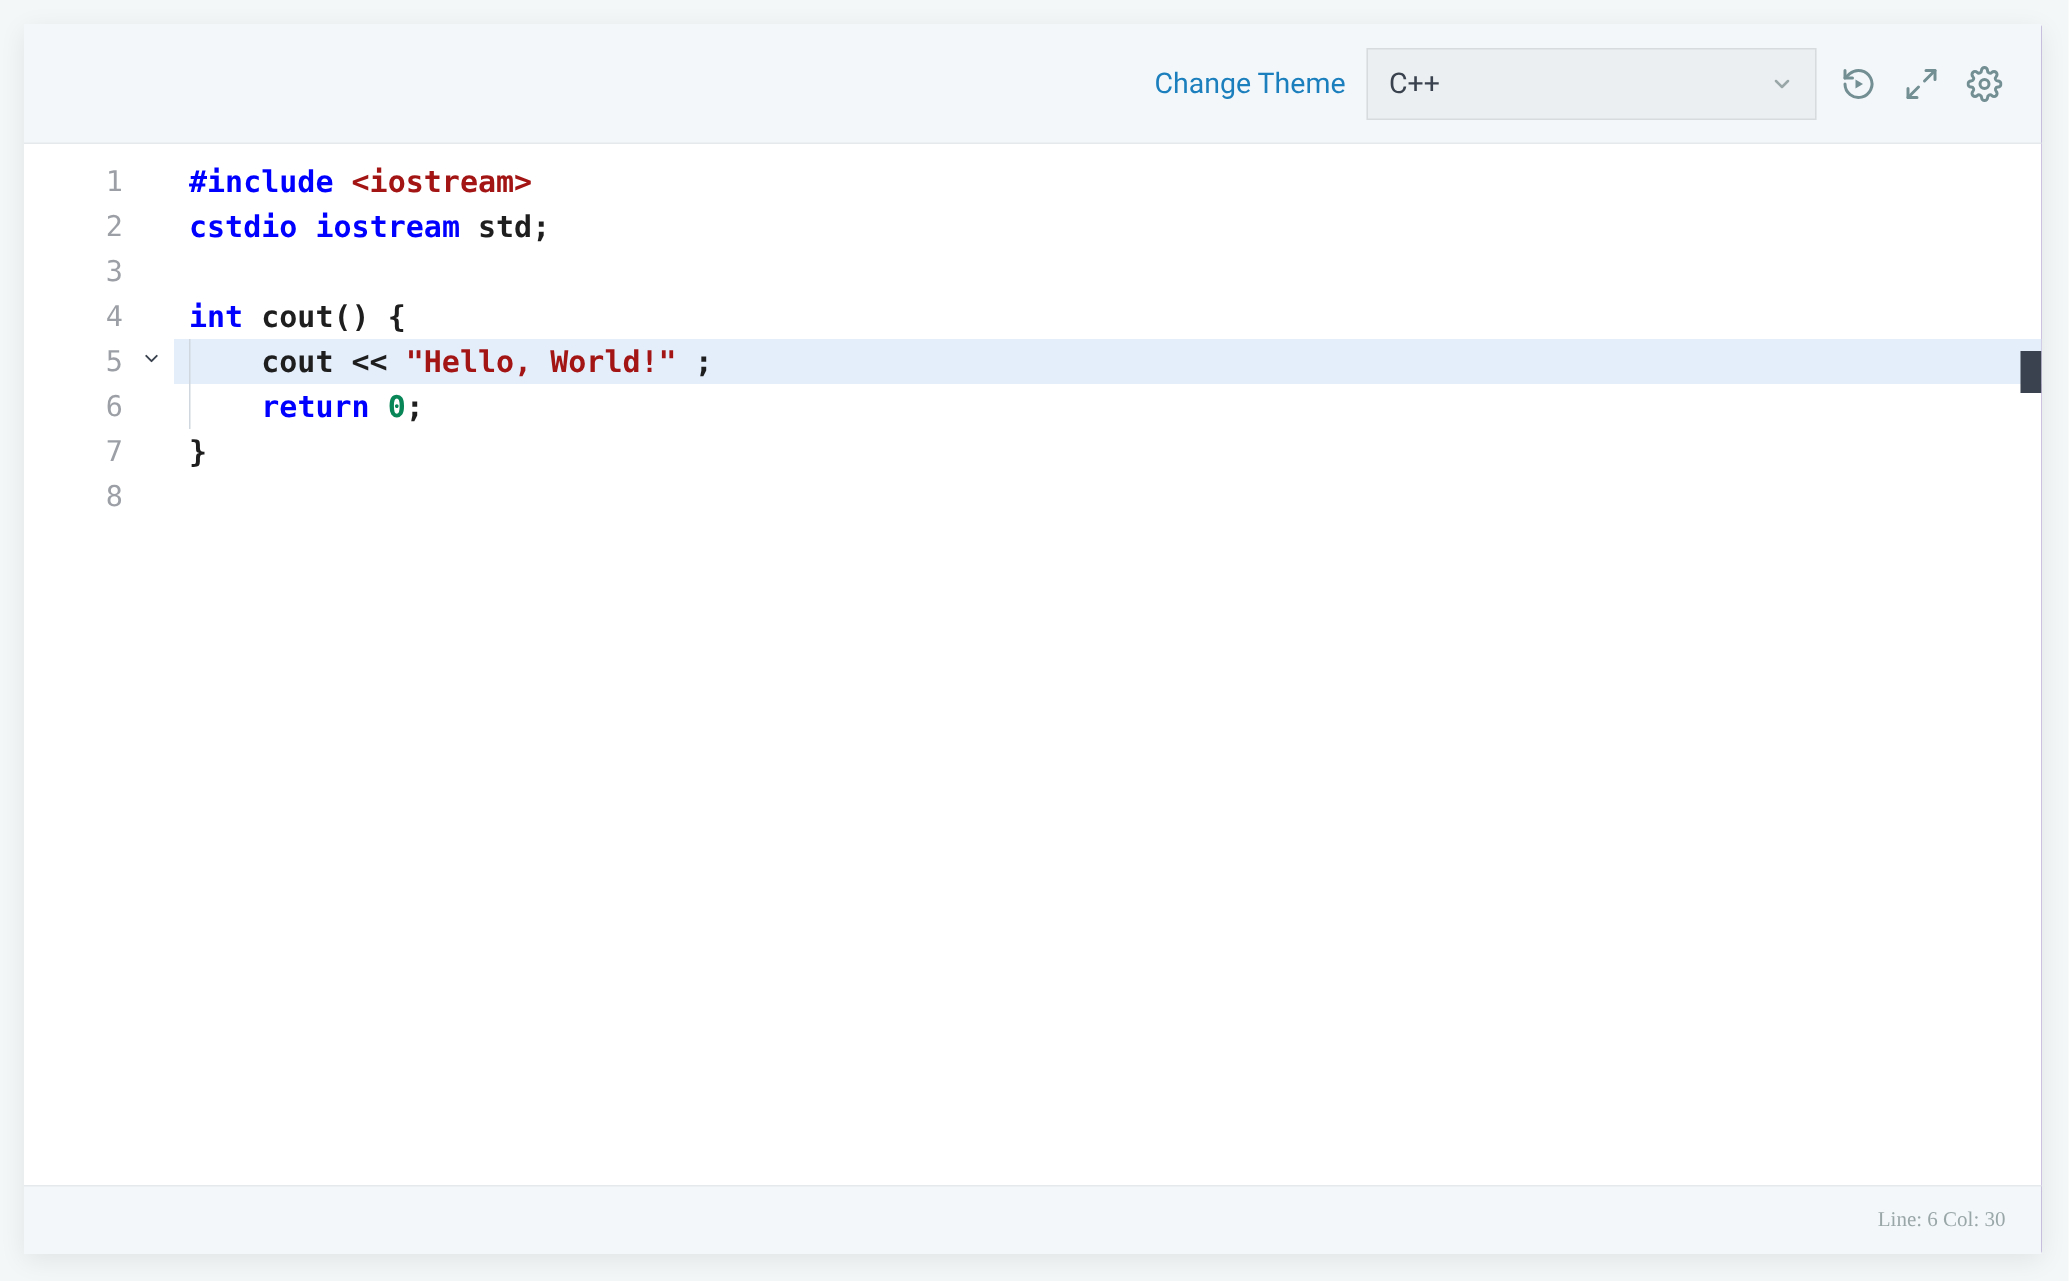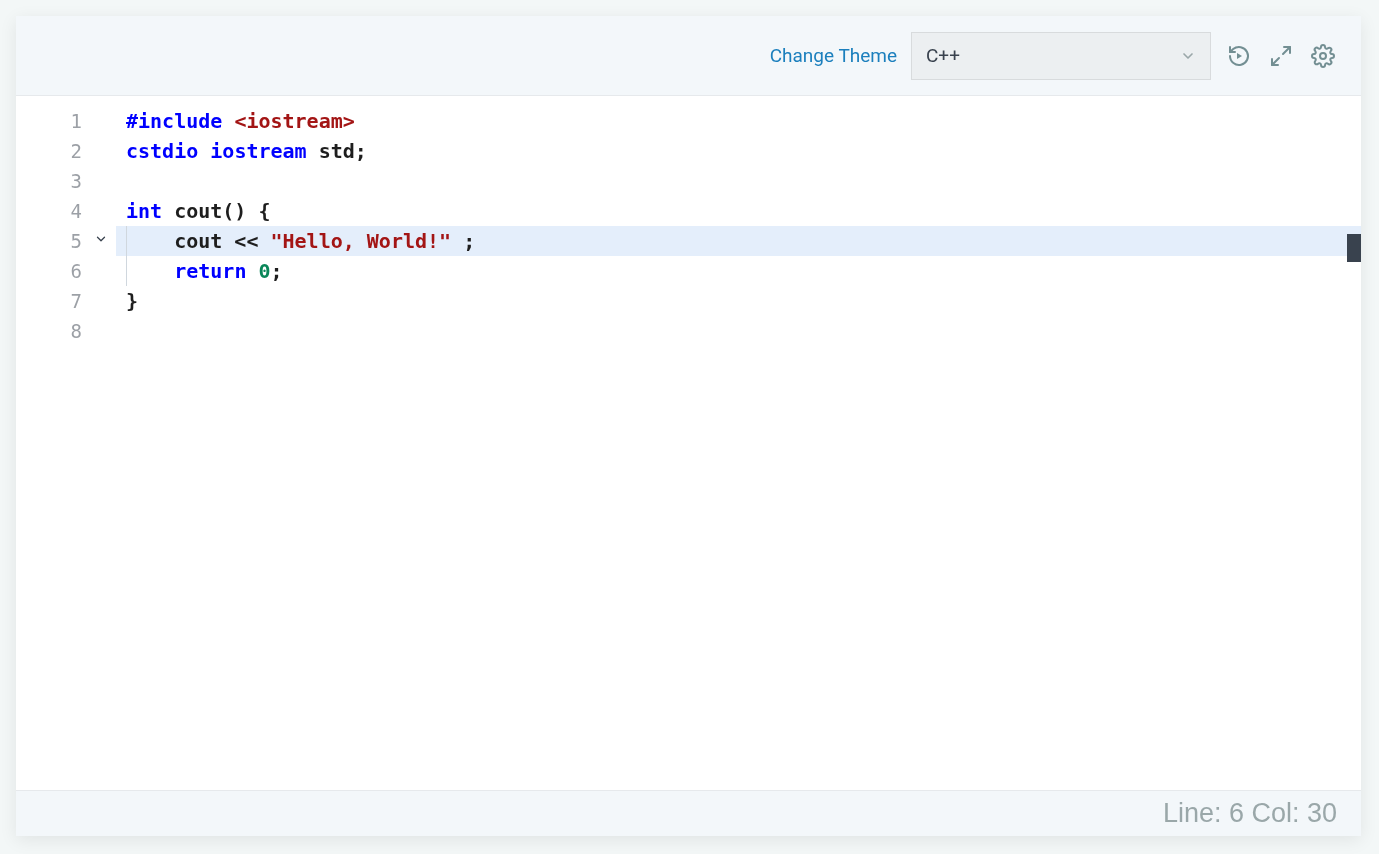--- a/index.html
+++ b/index.html
@@ -121,22 +121,22 @@
   .tok-num { color: #098658; }
   .tok-plain { color: #1e1e1e; }
   .statusbar {
     height: 46px;
     background: #f3f7fa;
     border-top: 1px solid #e6e9ec;
     display: flex;
     align-items: center;
     justify-content: flex-end;
     padding: 0 24px;
-    font-family: Liberation Sans, sans-serif;
-    font-size: 27px;
+    font-family: Liberation Serif, serif;
+    font-size: 14px;
     color: #9aa7a9;
   }
   .scroll-thumb {
     position: absolute;
     right: 0;
     top: 138px;
     width: 14px;
     height: 28px;
     background: #39424e;
   }

